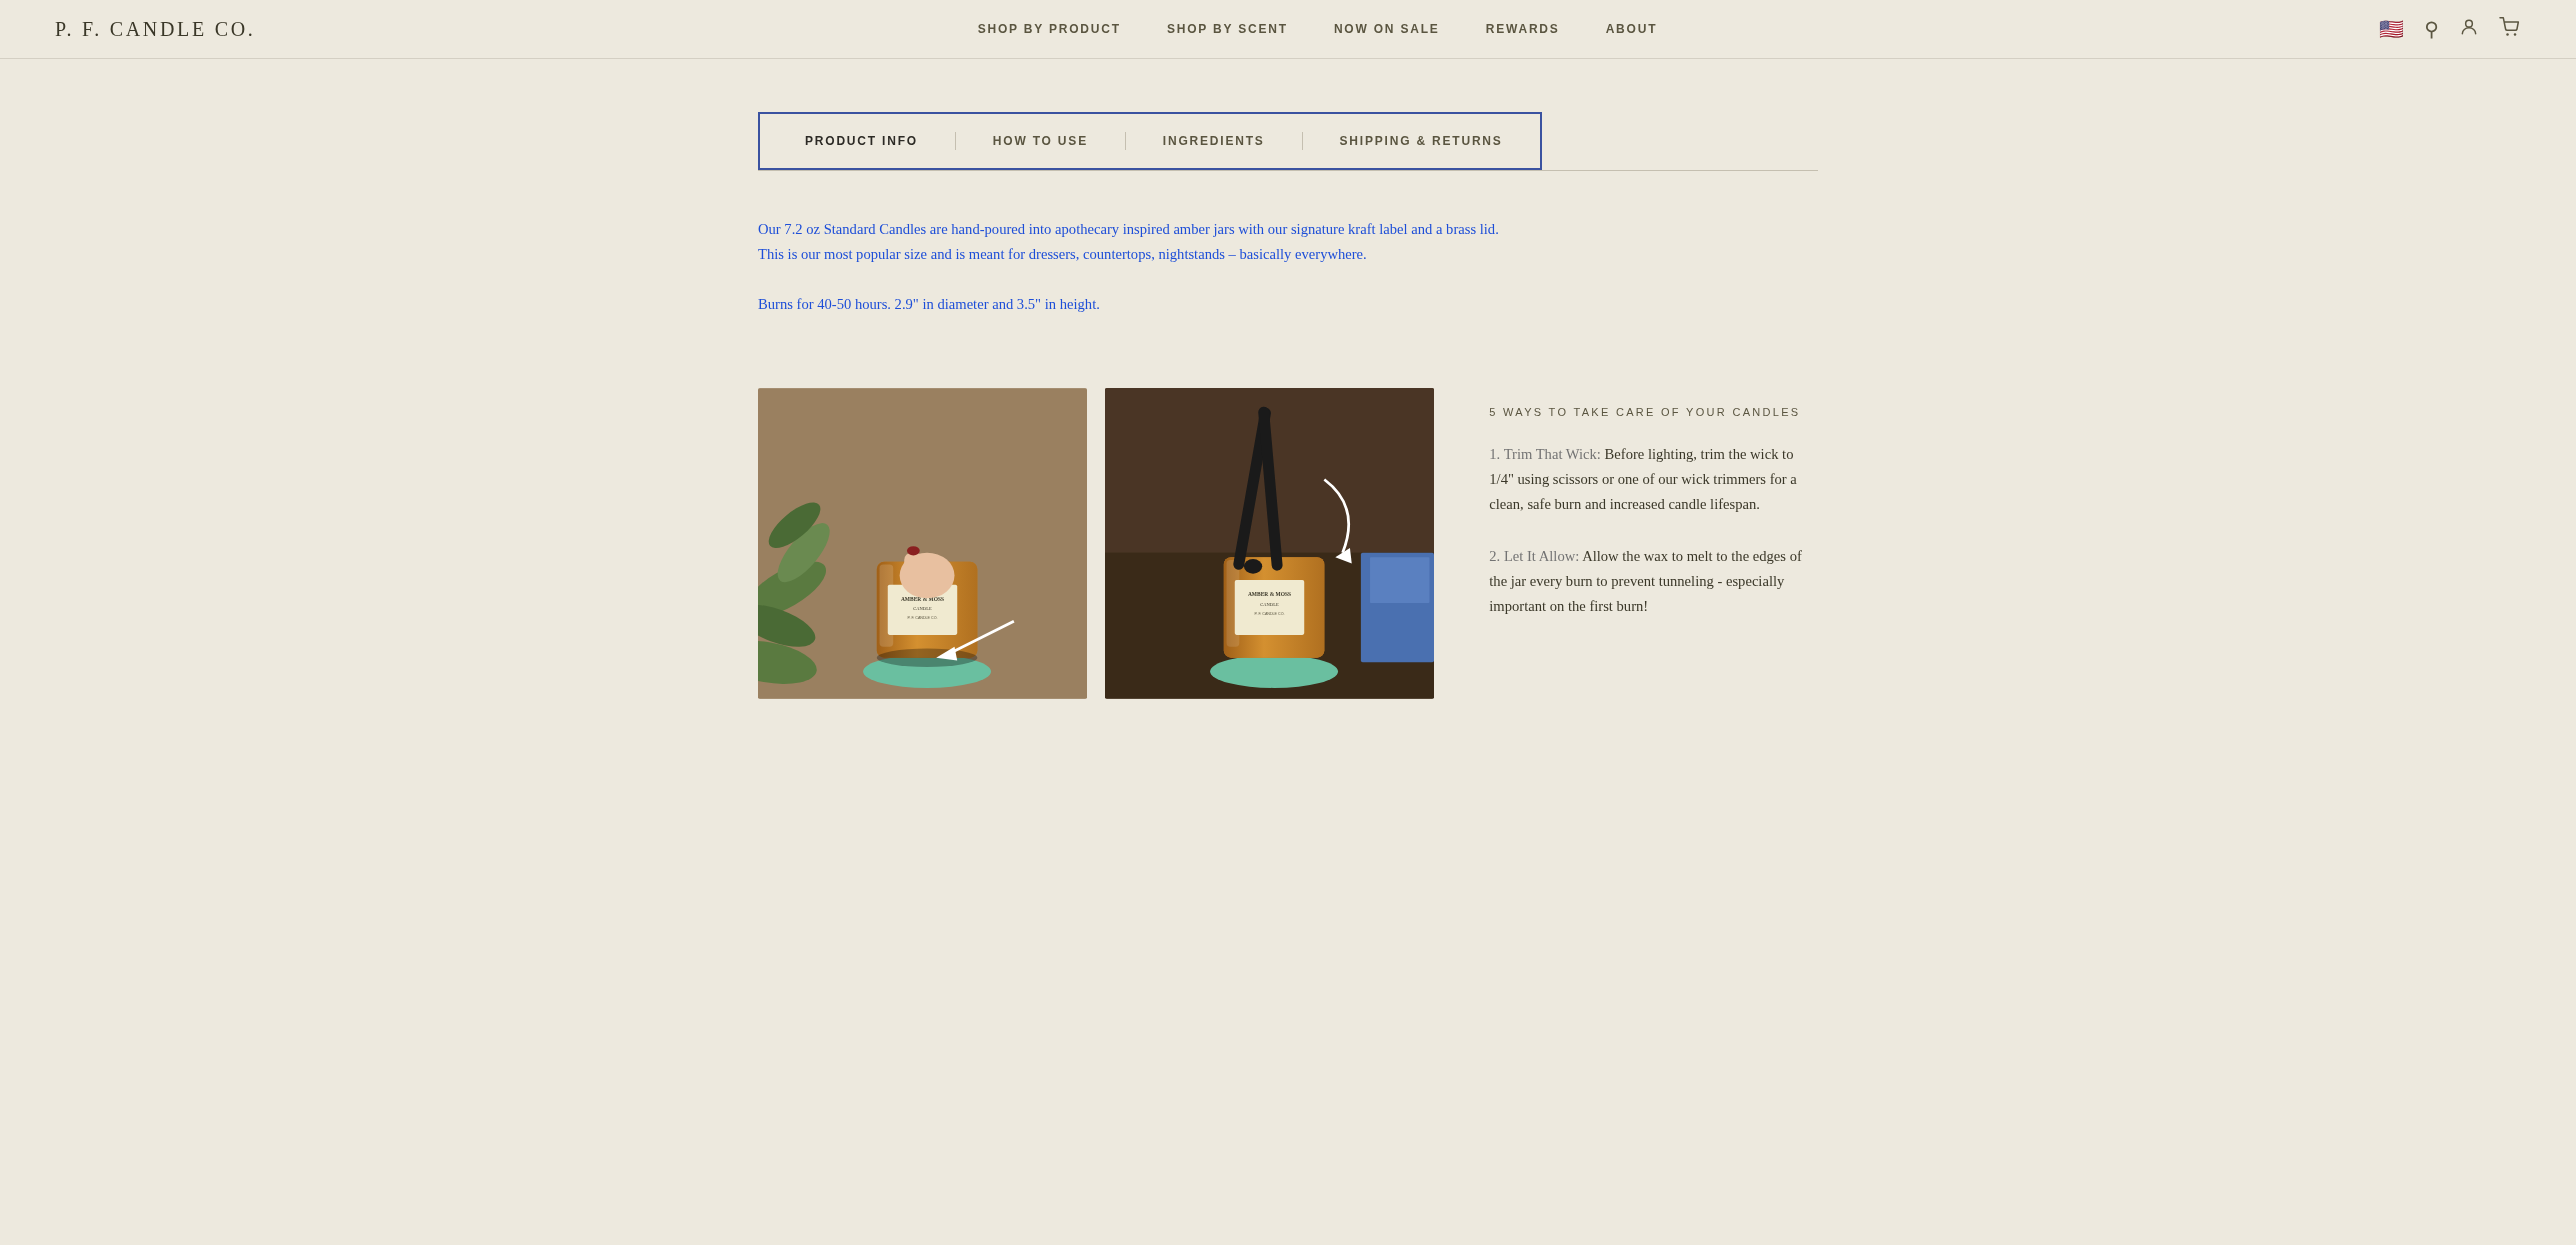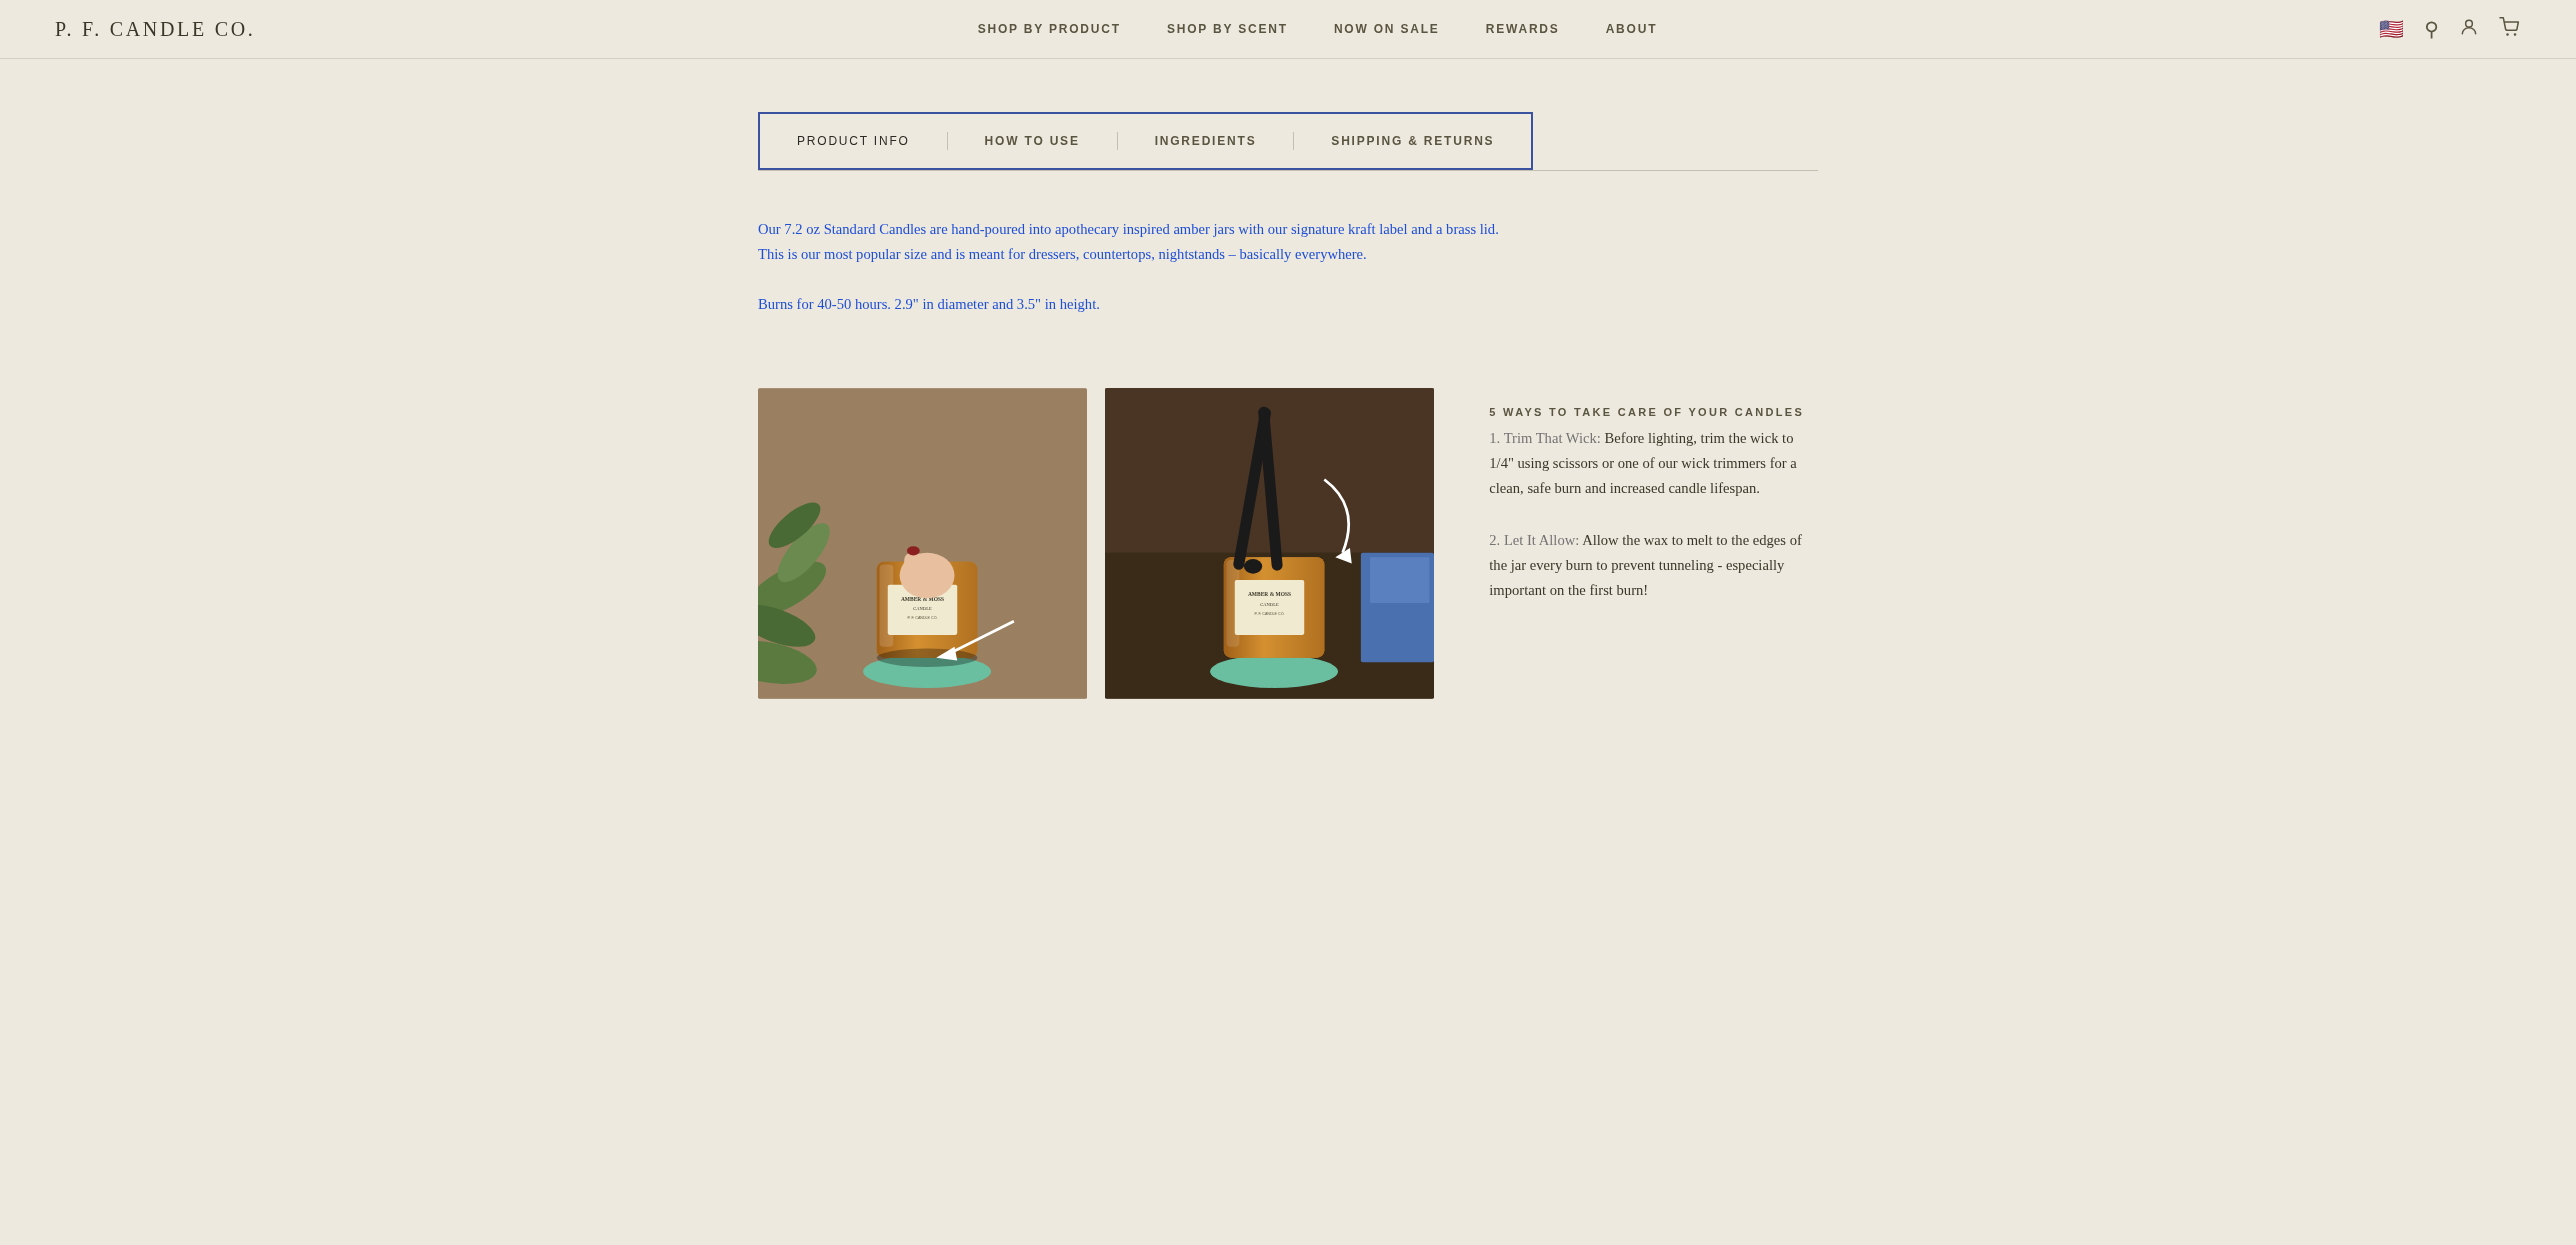--- a/index.html
+++ b/index.html
@@ -90,21 +90,22 @@
       font-family: Arial, sans-serif;
       font-weight: 600;
       text-transform: uppercase;
       color: #5a5540;
       cursor: pointer;
       white-space: nowrap;
     }
 
     .tab.active {
       color: #2c2a25;
-      font-weight: 400;
+      font-weight: 700;
+      margin-left: 8px;
     }
 
     .tab-divider {
       width: 0.9px;
       height: 18.3px;
       background-color: #c5bfb0;
     }
 
     
     .tabs-underline {
@@ -145,24 +146,24 @@
     
     .candle-care-area {
       flex: 1;
       padding-top: 18.3px;
     }
 
     .five-ways-label {
       font-size: 11px;
       letter-spacing: 2.3px;
       font-family: Arial, sans-serif;
-      font-weight: 700;
+      font-weight: 400;
       text-transform: uppercase;
       color: #5a5540;
-      margin-bottom: 8px;
+      margin-bottom: 24px;
     }
 
     .candle-care-title {
       font-size: 38px;
       font-family: Georgia, serif;
       font-weight: 700;
       color: #2c2a25;
       margin-bottom: 29px;
       line-height: 1.2;
     }

